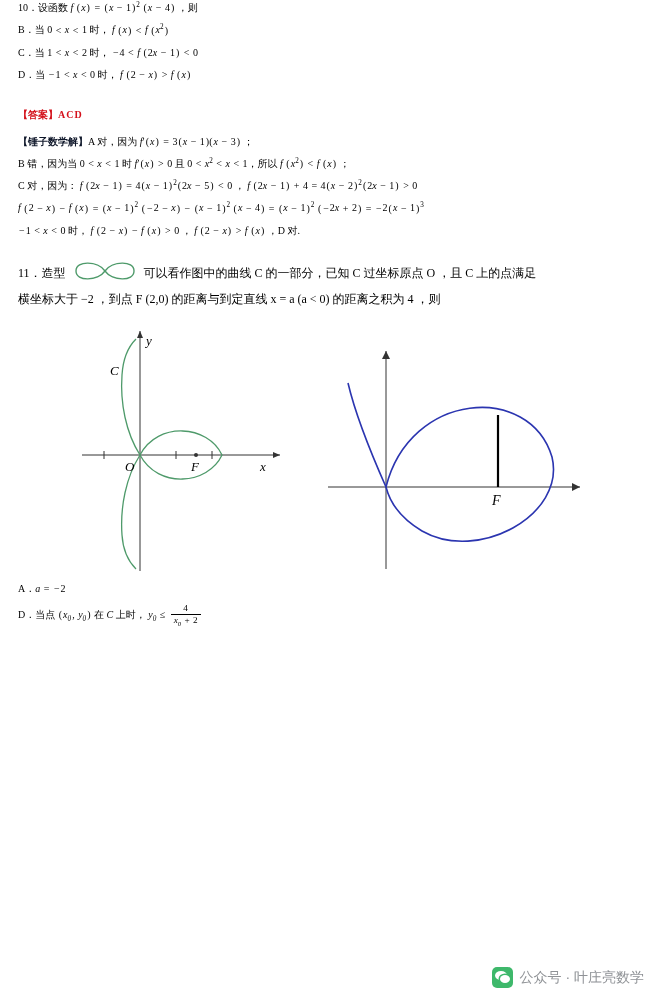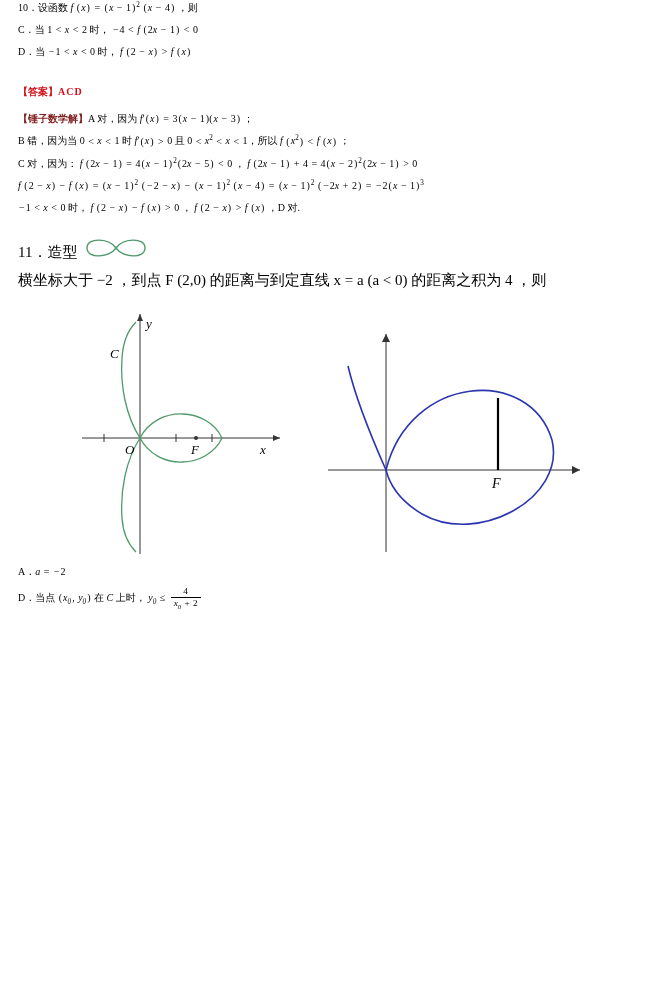--- a/index.html
+++ b/index.html
@@ -43,21 +43,21 @@
   .frac .num { display: block; padding: 0 3px; border-bottom: 1px solid #000; }
   .frac .den { display: block; padding: 0 3px; }
   sup { font-size: 0.72em; vertical-align: super; font-style: normal; }
   sub { font-size: 0.72em; vertical-align: sub; font-style: italic; }
   .sqrt { display: inline-block; }
   .sqrt .radic { font-style: normal; }
   .sqrt .rad { border-top: 1px solid #000; padding: 0 1px; }
 
   .answer-tag { color: #d4111b; font-weight: bold; }
   .answer-val { color: #d4111b; font-weight: bold; letter-spacing: 1px; }
-  .solver-tag { color: #7f1d1d; font-weight: bold; }
+  .solver-tag { color: #0f172a; font-weight: bold; }
 
   .fig-row {
     position: relative;
     height: 262px;
     margin: 4px 0 6px 0;
   }
   .fig-left { position: absolute; left: 62px; top: 0; }
   .fig-right { position: absolute; left: 318px; top: 26px; }
 
   .infinity-inline {
@@ -95,36 +95,39 @@
     background: #fff;
     border-radius: 50%;
     left: 8px; top: 8px;
     box-shadow: 0 0 0 1.5px #3eb86b;
   }
   .footer-text {
     color: #8f9296;
     font-size: 14px;
     font-family: "Liberation Sans", sans-serif;
   }
-  .q11-body { padding: 0 18px; font-size: 15px; line-height: 1.6; }
+  .q11-body { padding: 0 18px; font-size: 12px; line-height: 1.6; }
   .q11-first { display: flex; align-items: center; flex-wrap: nowrap; }
   .q11-first .lbl { white-space: nowrap; }
   .q11-first .tail { white-space: nowrap; }
 </style>
 </head>
 <body>
 
 <div class="page">
 
   <div class="line">
     <span>10</span><span>．设函数</span>
     <span class="mi">f</span> <span class="op">(</span><span class="mi">x</span><span class="op">)</span> <span class="op">=</span> <span class="op">(</span><span class="mi">x</span> <span class="op">−</span> <span class="mn">1</span><span class="op">)</span><sup>2</sup> <span class="op">(</span><span class="mi">x</span> <span class="op">−</span> <span class="mn">4</span><span class="op">)</span>
     <span>，则</span>
   </div>
 
+  <div class="line">
+    B．当 <span class="mn">0</span> <span class="op">&lt;</span> <span class="mi">x</span> <span class="op">&lt;</span> <span class="mn">1</span> 时， <span class="mi">f</span> <span class="op">(</span><span class="mi">x</span><span class="op">)</span> <span class="op">&lt;</span> <span class="mi">f</span> <span class="op">(</span><span class="mi">x</span><sup>2</sup><span class="op">)</span>
+  </div>
   <div class="line">
     C．当 <span class="mn">1</span> <span class="op">&lt;</span> <span class="mi">x</span> <span class="op">&lt;</span> <span class="mn">2</span> 时， <span class="op">−</span><span class="mn">4</span> <span class="op">&lt;</span> <span class="mi">f</span> <span class="op">(</span><span class="mn">2</span><span class="mi">x</span> <span class="op">−</span> <span class="mn">1</span><span class="op">)</span> <span class="op">&lt;</span> <span class="mn">0</span>
   </div>
   <div class="line">
     D．当 <span class="op">−</span><span class="mn">1</span> <span class="op">&lt;</span> <span class="mi">x</span> <span class="op">&lt;</span> <span class="mn">0</span> 时， <span class="mi">f</span> <span class="op">(</span><span class="mn">2</span> <span class="op">−</span> <span class="mi">x</span><span class="op">)</span> <span class="op">&gt;</span> <span class="mi">f</span> <span class="op">(</span><span class="mi">x</span><span class="op">)</span>
   </div>
 
   <div class="line" style="margin-top:25px;">
     <span class="answer-tag">【答案】</span><span class="answer-val">ACD</span>
   </div>
@@ -146,20 +149,21 @@
   </div>
 
   <div class="q11-body" style="margin-top:20px;">
     <div class="q11-first">
       <span class="lbl"><span>11</span><span>．造型</span></span>
       <span class="infinity-inline">
         <svg width="66" height="26" viewBox="0 0 66 26">
           <path d="M33 13 C 26 3, 4 2, 4 13 C 4 24, 26 23, 33 13 C 40 3, 62 2, 62 13 C 62 24, 40 23, 33 13 Z" fill="none" stroke="#4e9a6a" stroke-width="1.4"></path>
         </svg>
       </span>
+      <span class="tail">可以看作图中的曲线 C 的一部分，已知 C 过坐标原点 O ，且 C 上的点满足</span>
     </div>
     <div style="margin-top:0;">
       <span>横坐标大于 −2 ，到点 F (2,0) 的距离与到定直线 x = a (a &lt; 0) 的距离之积为 4 ，则</span>
     </div>
   </div>
 
   <div class="fig-row">
 
     <div class="fig-left">
       <svg width="240" height="262" viewBox="0 0 240 262">
@@ -207,14 +211,18 @@
   </div>
 
   <div class="line">
     A．<span class="mi">a</span> <span class="op">=</span> <span class="op">−</span><span class="mn">2</span>
   </div>
   <div class="line" style="margin-bottom:4px;">
     D．当点 <span class="op">(</span><span class="mi">x</span><sub>0</sub><span class="op">,</span> <span class="mi">y</span><sub>0</sub><span class="op">)</span> 在 <span class="mi">C</span> 上时， <span class="mi">y</span><sub>0</sub> <span class="op">≤</span>
     <span class="frac"><span class="num"><span class="mn">4</span></span><span class="den"><span class="mi">x</span><sub>0</sub> <span class="op">+</span> <span class="mn">2</span></span></span>
   </div>
 
+  <div class="footer">
+    <span class="wechat-badge"></span>
+    <span class="footer-text">公众号 · 叶庄亮数学</span>
+  </div>
 
 </div>
 
 </body></html>

